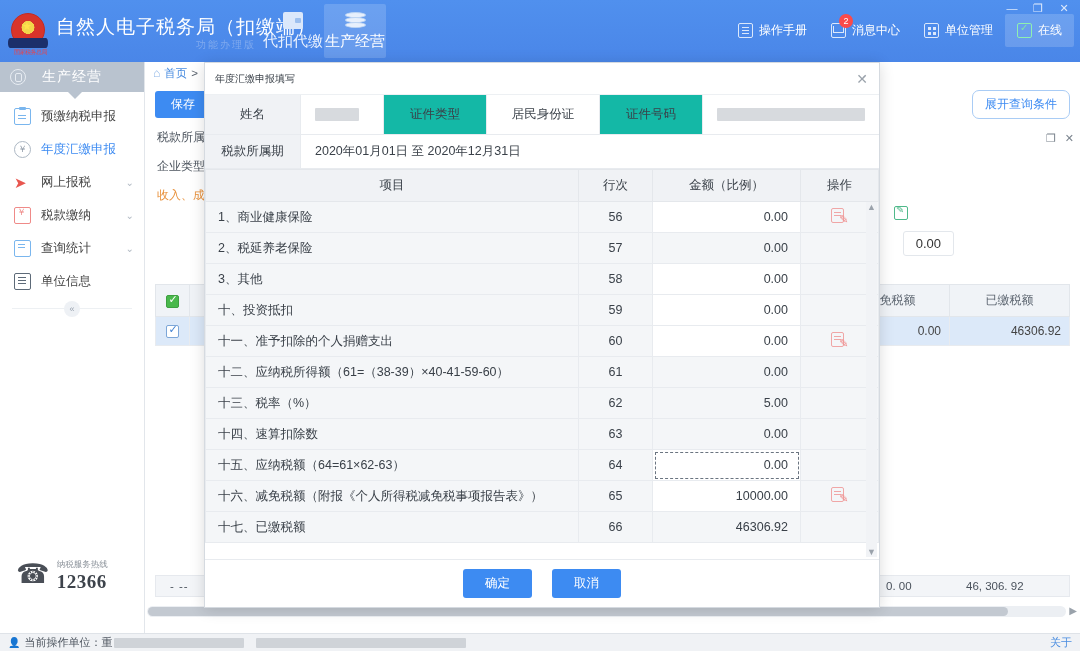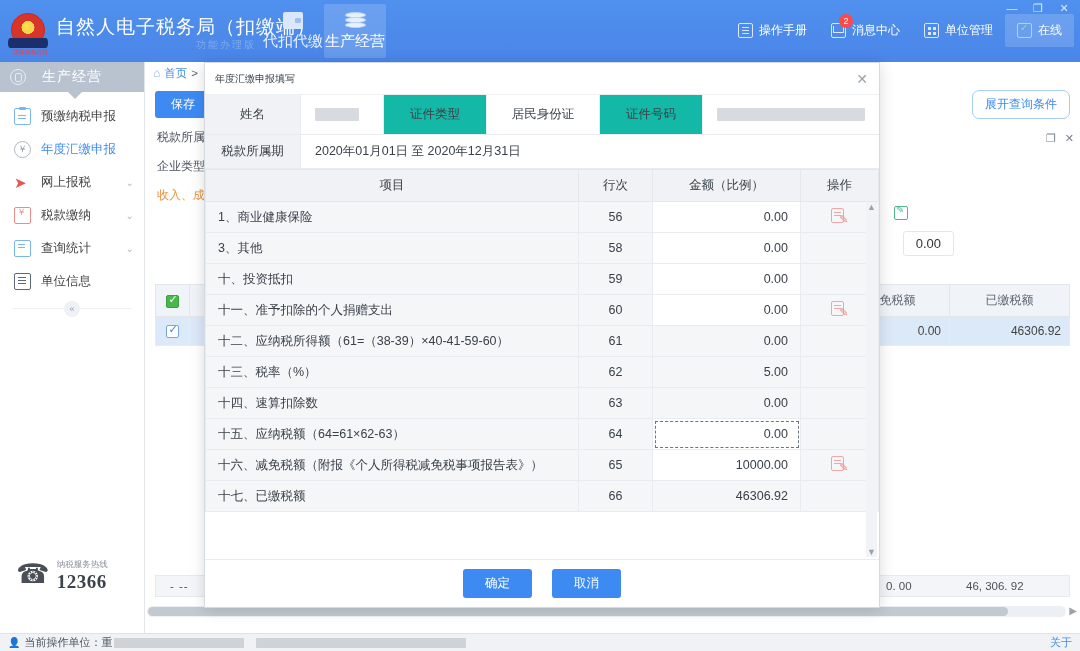--- a/index.html
+++ b/index.html
@@ -535,20 +535,26 @@
         <tbody>
           <tr>
             <td class="c-item">1、商业健康保险</td>
             <td class="c-row">56</td>
             <td class="c-amt edit">0.00</td>
             <td class="c-act">
               <span class="edit-ico"><span class="pg"></span><span class="pen">✎</span></span>
             </td>
           </tr>
           <tr>
+            <td class="c-item">2、税延养老保险</td>
+            <td class="c-row">57</td>
+            <td class="c-amt">0.00</td>
+            <td class="c-act"></td>
+          </tr>
+          <tr>
             <td class="c-item">3、其他</td>
             <td class="c-row">58</td>
             <td class="c-amt edit">0.00</td>
             <td class="c-act"></td>
           </tr>
           <tr>
             <td class="c-item">十、投资抵扣</td>
             <td class="c-row">59</td>
             <td class="c-amt edit">0.00</td>
             <td class="c-act"></td>

